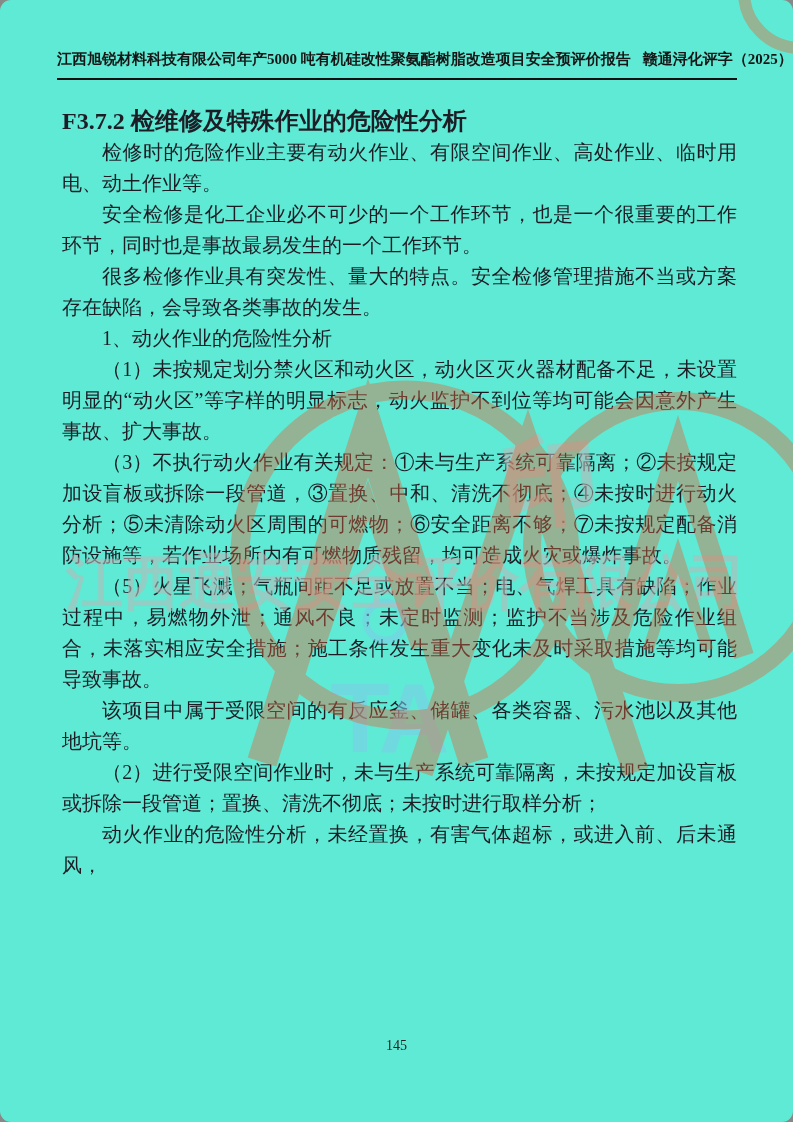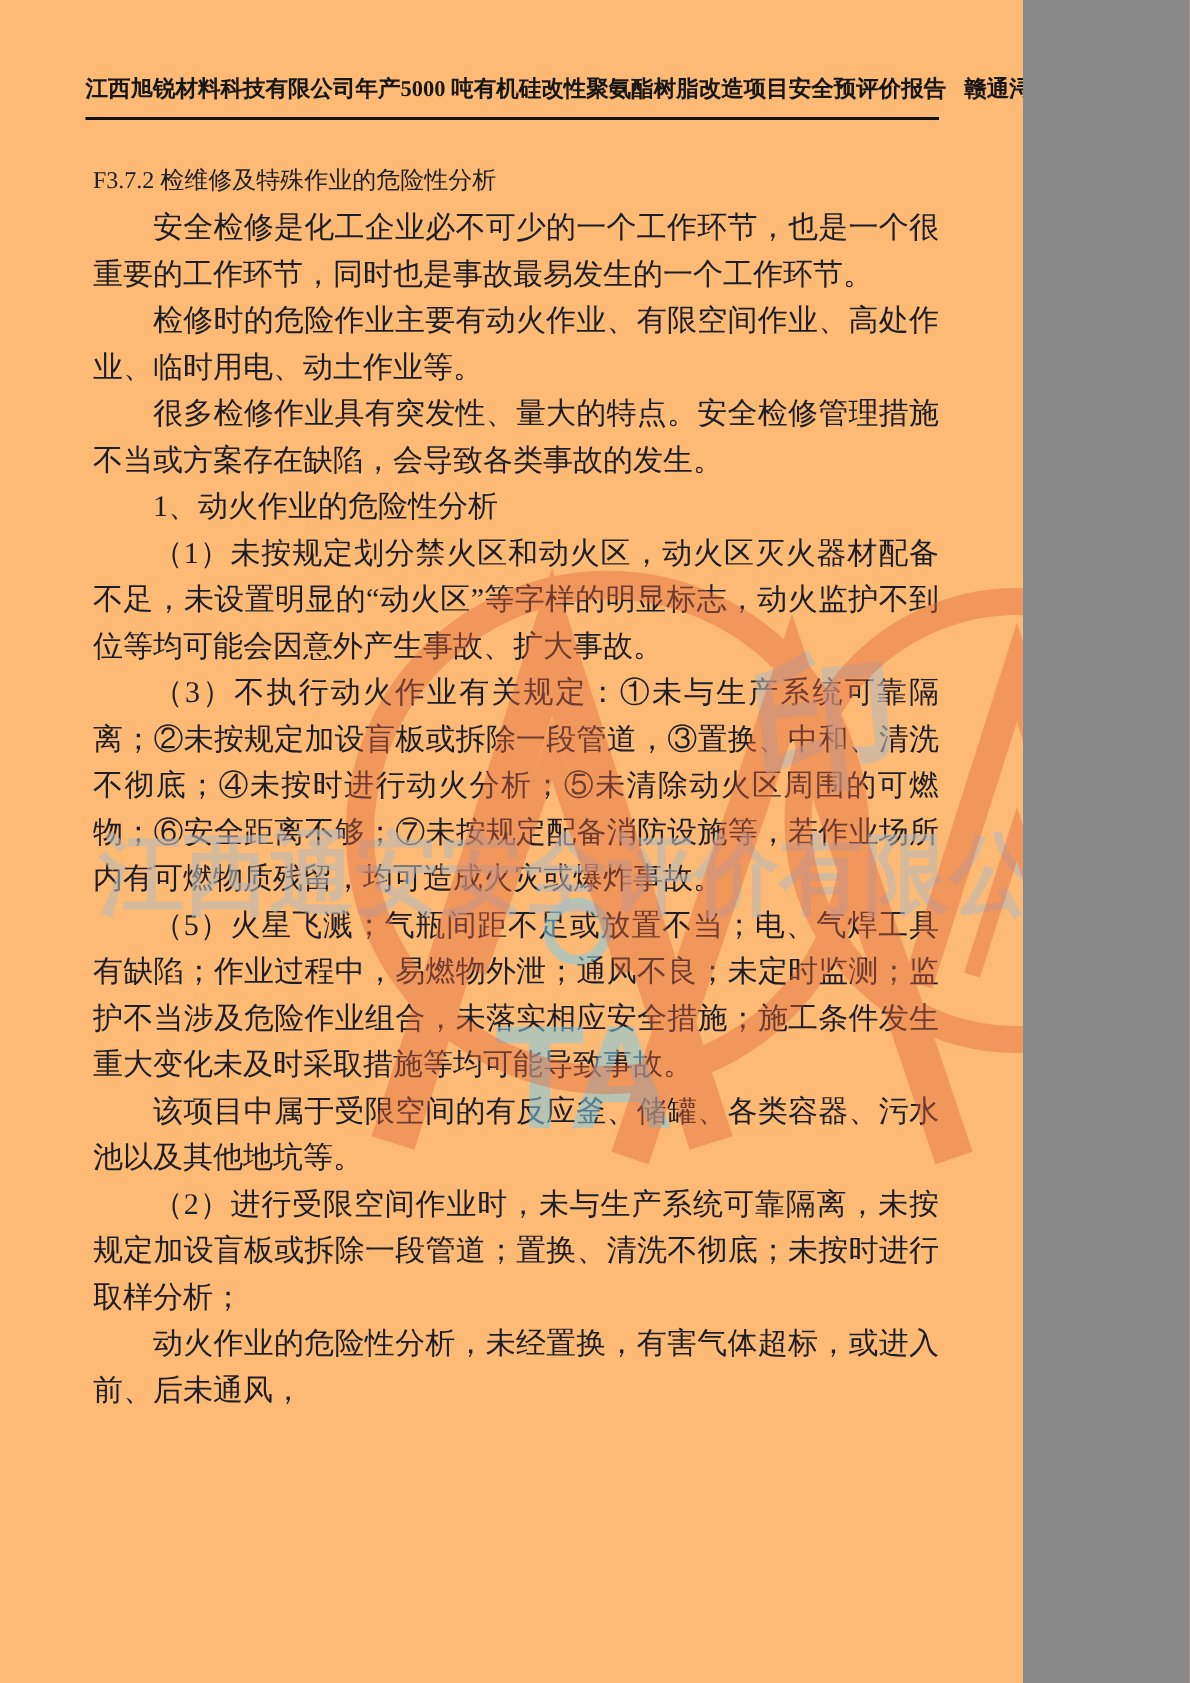--- a/index.html
+++ b/index.html
@@ -1,39 +1,40 @@
 <!DOCTYPE html>
 <html><head>
 <meta charset="utf-8">
 <style>
   html,body{margin:0;padding:0;background:#888;}
   .page{
     position:relative;
-    width:682px;height:1122px;
-    background:#fdba74;
+    width:793px;height:1122px;
+    background:#5eead4;
     overflow:hidden;
     font-family:"Liberation Serif","DejaVu Serif",serif;
+    border-radius:11px;
   }
   .header{
     position:absolute;left:57px;right:56px;top:50px;
     display:flex;justify-content:space-between;align-items:flex-end;
     border-bottom:2px solid #111;
     padding-bottom:9px;
     font-size:15px;font-weight:bold;color:#161616;
     white-space:nowrap;
   }
   .header .hl{letter-spacing:0px;}
   .header .hr{margin-left:12px;}
   .body{
     position:absolute;left:62px;right:56px;top:99px;
     font-size:20px;line-height:31px;color:#1d1d26;
     text-align:justify;
   }
   .body p{margin:0;text-indent:2em;}
-  .h2{font-weight:normal;margin:6px 0 0 0;font-size:16px;line-height:32px;}
+  .h2{font-weight:bold;margin:6px 0 0 0;font-size:24px;line-height:32px;}
   .h3{font-weight:normal;text-indent:2em;line-height:31px;}
   .pagenum{
     position:absolute;left:0;right:0;top:1038px;
     text-align:center;font-size:14px;color:#222;
   }
   .wm{
     position:absolute;left:0;top:0;width:793px;height:1122px;
     pointer-events:none;
   }
 </style>
@@ -42,32 +43,33 @@
 
 <div class="page">
 
   <div class="header">
     <span class="hl">江西旭锐材料科技有限公司年产5000 吨有机硅改性聚氨酯树脂改造项目安全预评价报告</span>
     <span class="hr">赣通浔化评字（2025）032 号</span>
   </div>
 
   <div class="body">
     <div class="h2">F3.7.2 检维修及特殊作业的危险性分析</div>
+    <p>检修时的危险作业主要有动火作业、有限空间作业、高处作业、临时用电、动土作业等。</p>
     <p>安全检修是化工企业必不可少的一个工作环节，也是一个很重要的工作环节，同时也是事故最易发生的一个工作环节。</p>
-    <p>检修时的危险作业主要有动火作业、有限空间作业、高处作业、临时用电、动土作业等。</p>
     <p>很多检修作业具有突发性、量大的特点。安全检修管理措施不当或方案存在缺陷，会导致各类事故的发生。</p>
     <div class="h3">1、动火作业的危险性分析</div>
     <p>（1）未按规定划分禁火区和动火区，动火区灭火器材配备不足，未设置明显的“动火区”等字样的明显标志，动火监护不到位等均可能会因意外产生事故、扩大事故。</p>
     <p>（3）不执行动火作业有关规定：①未与生产系统可靠隔离；②未按规定加设盲板或拆除一段管道，③置换、中和、清洗不彻底；④未按时进行动火分析；⑤未清除动火区周围的可燃物；⑥安全距离不够；⑦未按规定配备消防设施等，若作业场所内有可燃物质残留，均可造成火灾或爆炸事故。</p>
     <p>（5）火星飞溅；气瓶间距不足或放置不当；电、气焊工具有缺陷；作业过程中，易燃物外泄；通风不良；未定时监测；监护不当涉及危险作业组合，未落实相应安全措施；施工条件发生重大变化未及时采取措施等均可能导致事故。</p>
     <p>该项目中属于受限空间的有反应釜、储罐、各类容器、污水池以及其他地坑等。</p>
     <p>（2）进行受限空间作业时，未与生产系统可靠隔离，未按规定加设盲板或拆除一段管道；置换、清洗不彻底；未按时进行取样分析；</p>
     <p>动火作业的危险性分析，未经置换，有害气体超标，或进入前、后未通风，</p>
   </div>
 
+  <div class="pagenum">145</div>
 
   <svg class="wm" viewBox="0 0 793 1122" xmlns="http://www.w3.org/2000/svg">
 
     <g opacity="0.55" fill="none" stroke="#7FCCE8">
       <circle cx="385" cy="621" r="19" stroke-width="7"></circle>
       <text x="330" y="752" font-family="Liberation Sans, sans-serif" font-size="98" font-weight="bold" fill="#7FCCE8" stroke="none" letter-spacing="-4">TA</text>
     </g>
 
     <g opacity="0.6">
       <text x="66" y="603" font-family="Liberation Sans, sans-serif" font-size="60" font-weight="bold" fill="#B9B9B9" textLength="680" lengthAdjust="spacingAndGlyphs">江西通安安全评价有限公司</text>

